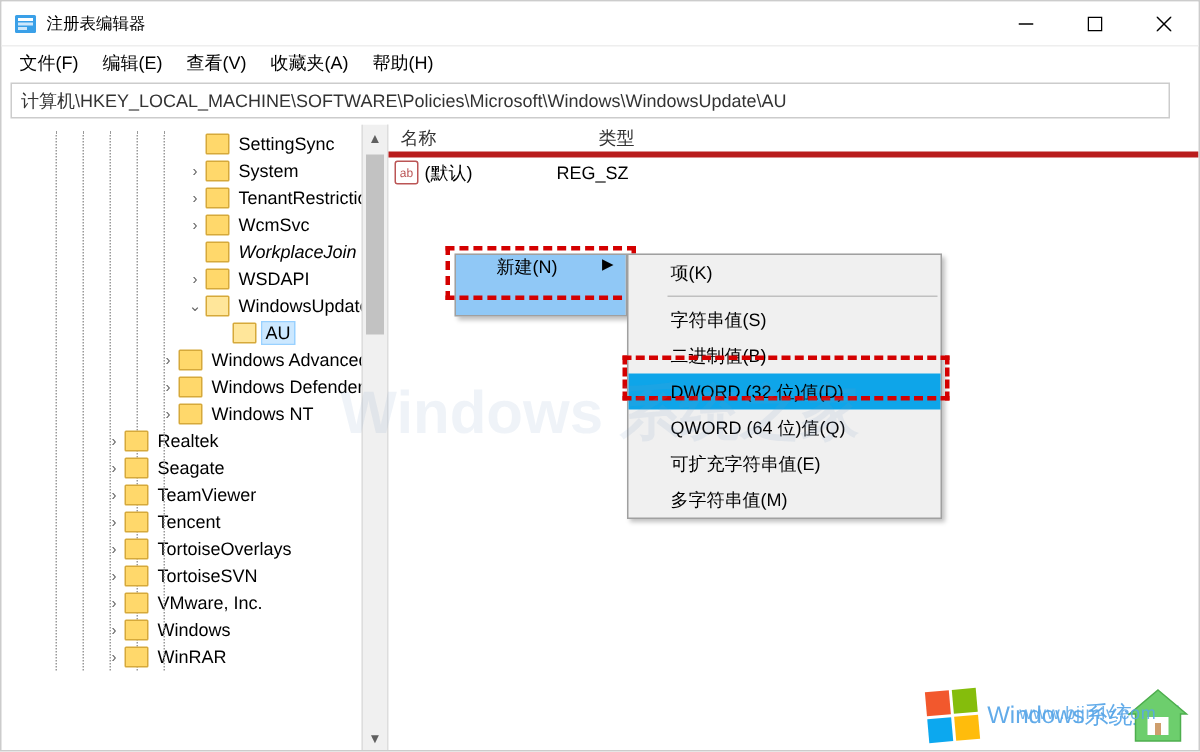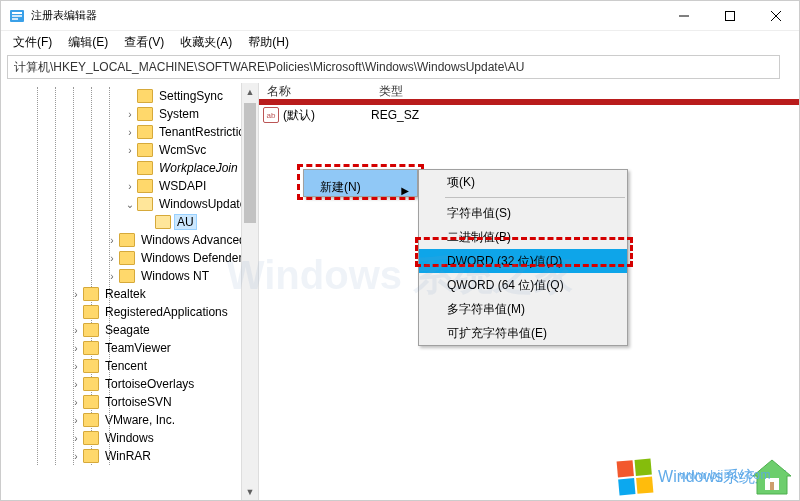--- a/index.html
+++ b/index.html
@@ -23,30 +23,30 @@
 .node { display: flex; align-items: center; height: 18px; white-space: nowrap; }
 .toggle { width: 14px; text-align: center; color: #666; font-size: 10px; cursor: default; }
 .folder { width: 16px; height: 14px; margin-right: 4px; display: inline-block; position: relative; }
 .folder::before { content: ""; position: absolute; inset: 0; background: #ffd86b; border: 1px solid #d6a93a; border-radius: 1px; }
 .folder.open::before { background: #ffe69a; }
 .node.selected .label { background: #cce8ff; outline: 1px solid #99d1ff; padding: 0 2px; }
 .label { padding: 0 2px; }
 .guide { position: absolute; border-left: 1px dotted #999; top: 0; bottom: 0; }
 
 .list { flex: 1; position: relative; }
-.list-header { display: flex; border-bottom: 6px solid #b91c1c; height: 22px; align-items: center; }
+.list-header { display: flex; border-bottom: 4px solid #b91c1c; height: 22px; align-items: center; gap: 20px; }
 .list-header div { padding: 0 8px; color: #333; }
 .col-name { width: 112px; }
 .col-type { width: 140px; }
 .col-data { flex: 1; }
 .list-row { display: flex; align-items: center; height: 20px; }
 .val-icon { width: 16px; height: 16px; margin: 0 4px; border: 1px solid #b55; background: #fff; display: flex; align-items: center; justify-content: center; font-size: 8px; color: #b55; border-radius: 2px; }
 
 .ctx1 { position: absolute; left: 302px; top: 168px; width: 115px; background: #f0f0f0; border: 1px solid #a0a0a0; box-shadow: 2px 2px 3px rgba(0,0,0,.25); }
-.ctx1 .row { height: 26px; display: flex; align-items: flex-end; padding-left: 16px; position: relative; }
+.ctx1 .row { height: 40px; display: flex; align-items: flex-start; padding-left: 27px; position: relative; }
 .ctx1 .row.hi { background: #90c8f6; }
 .ctx1 .arrow { position: absolute; right: 8px; font-size: 10px; }
 .redbox1 { position: absolute; left: 296px; top: 163px; width: 127px; height: 36px; border: 3px dashed #d40000; pointer-events: none; }
 
 .ctx2 { position: absolute; left: 417px; top: 168px; width: 210px; background: #f0f0f0; border: 1px solid #a0a0a0; box-shadow: 2px 2px 3px rgba(0,0,0,.25); }
 .ctx2 .row { height: 24px; display: flex; align-items: center; padding-left: 28px; position: relative; }
 .ctx2 .row.hi { background: #0ea5e9; }
 .ctx2 .sep { height: 1px; background: #c0c0c0; margin: 3px 2px 3px 26px; }
 .redbox2 { position: absolute; left: 414px; top: 236px; width: 218px; height: 30px; border: 3px dashed #d40000; pointer-events: none; }
 
@@ -170,25 +170,20 @@
           <span class="toggle">›</span>
           <span class="folder"></span>
           <span class="label">Windows NT</span>
         </div>
       <div class="node" style="padding-left:66px;">
           <span class="toggle">›</span>
           <span class="folder"></span>
           <span class="label">Realtek</span>
         </div>
       <div class="node" style="padding-left:66px;">
-          <span class="toggle"></span>
-          <span class="folder"></span>
-          <span class="label">RegisteredApplications</span>
-        </div>
-      <div class="node" style="padding-left:66px;">
           <span class="toggle">›</span>
           <span class="folder"></span>
           <span class="label">Seagate</span>
         </div>
       <div class="node" style="padding-left:66px;">
           <span class="toggle">›</span>
           <span class="folder"></span>
           <span class="label">TeamViewer</span>
         </div>
       <div class="node" style="padding-left:66px;">
@@ -261,24 +256,24 @@
   <div class="row">
       <span>二进制值(B)</span>
     </div>
   <div class="row hi">
       <span>DWORD (32 位)值(D)</span>
     </div>
   <div class="row">
       <span>QWORD (64 位)值(Q)</span>
     </div>
   <div class="row">
+      <span>可扩充字符串值(E)</span>
+    </div>
+  <div class="row">
       <span>多字符串值(M)</span>
-    </div>
-  <div class="row">
-      <span>可扩充字符串值(E)</span>
     </div>
 </div>
 <div class="redbox2"></div>
 
 <div class="watermark-faint">Windows 系统之家</div>
 
 <div class="watermark-logo">
   <div class="wm-sq">
       <div></div>
       <div></div>

